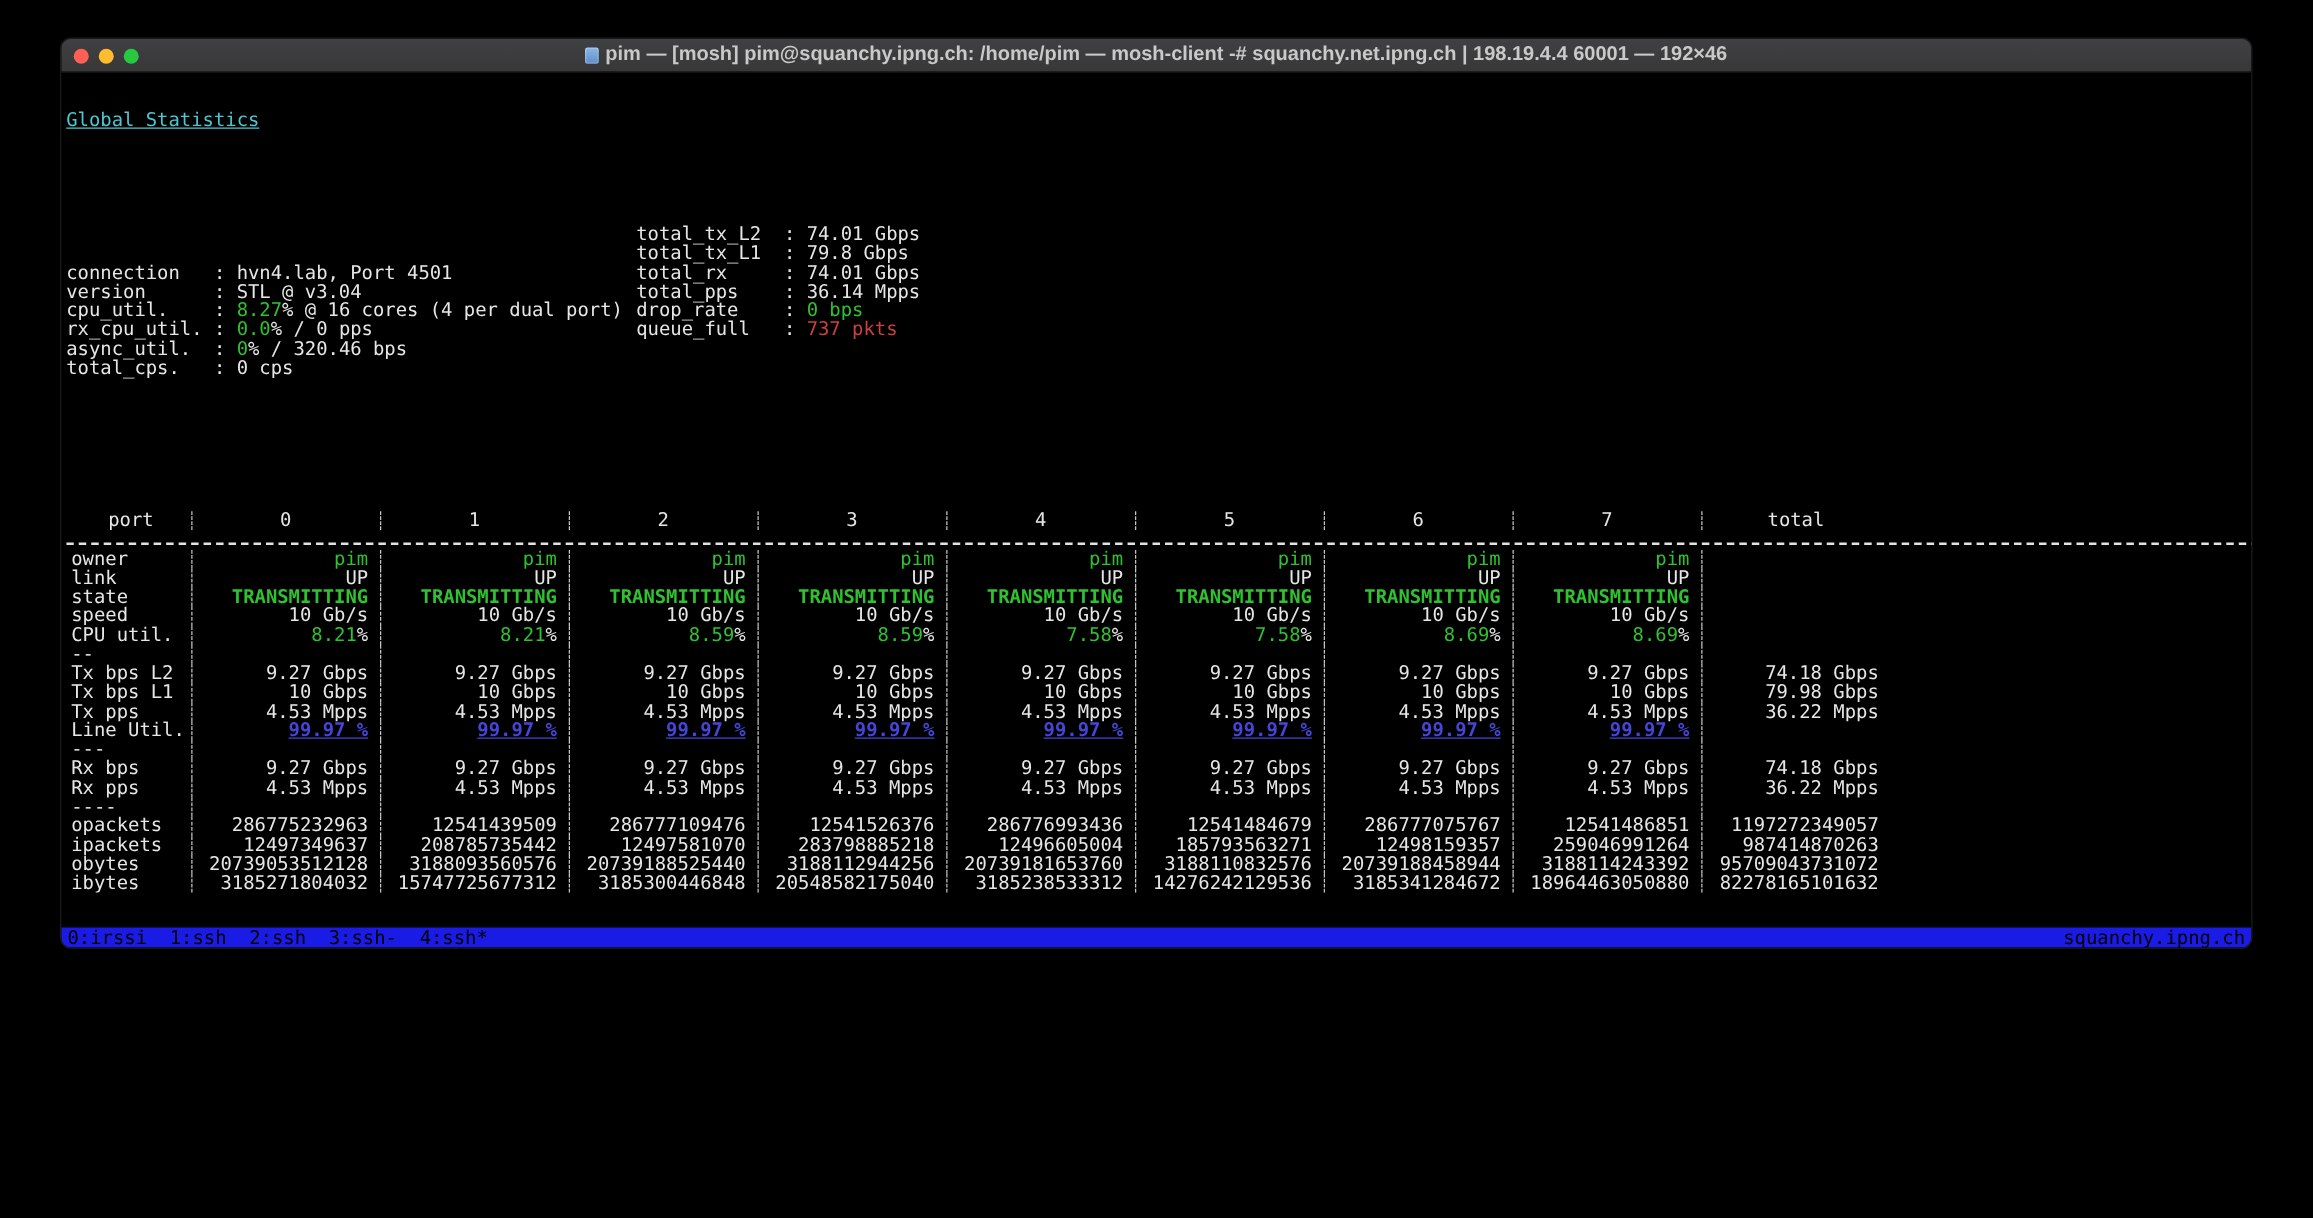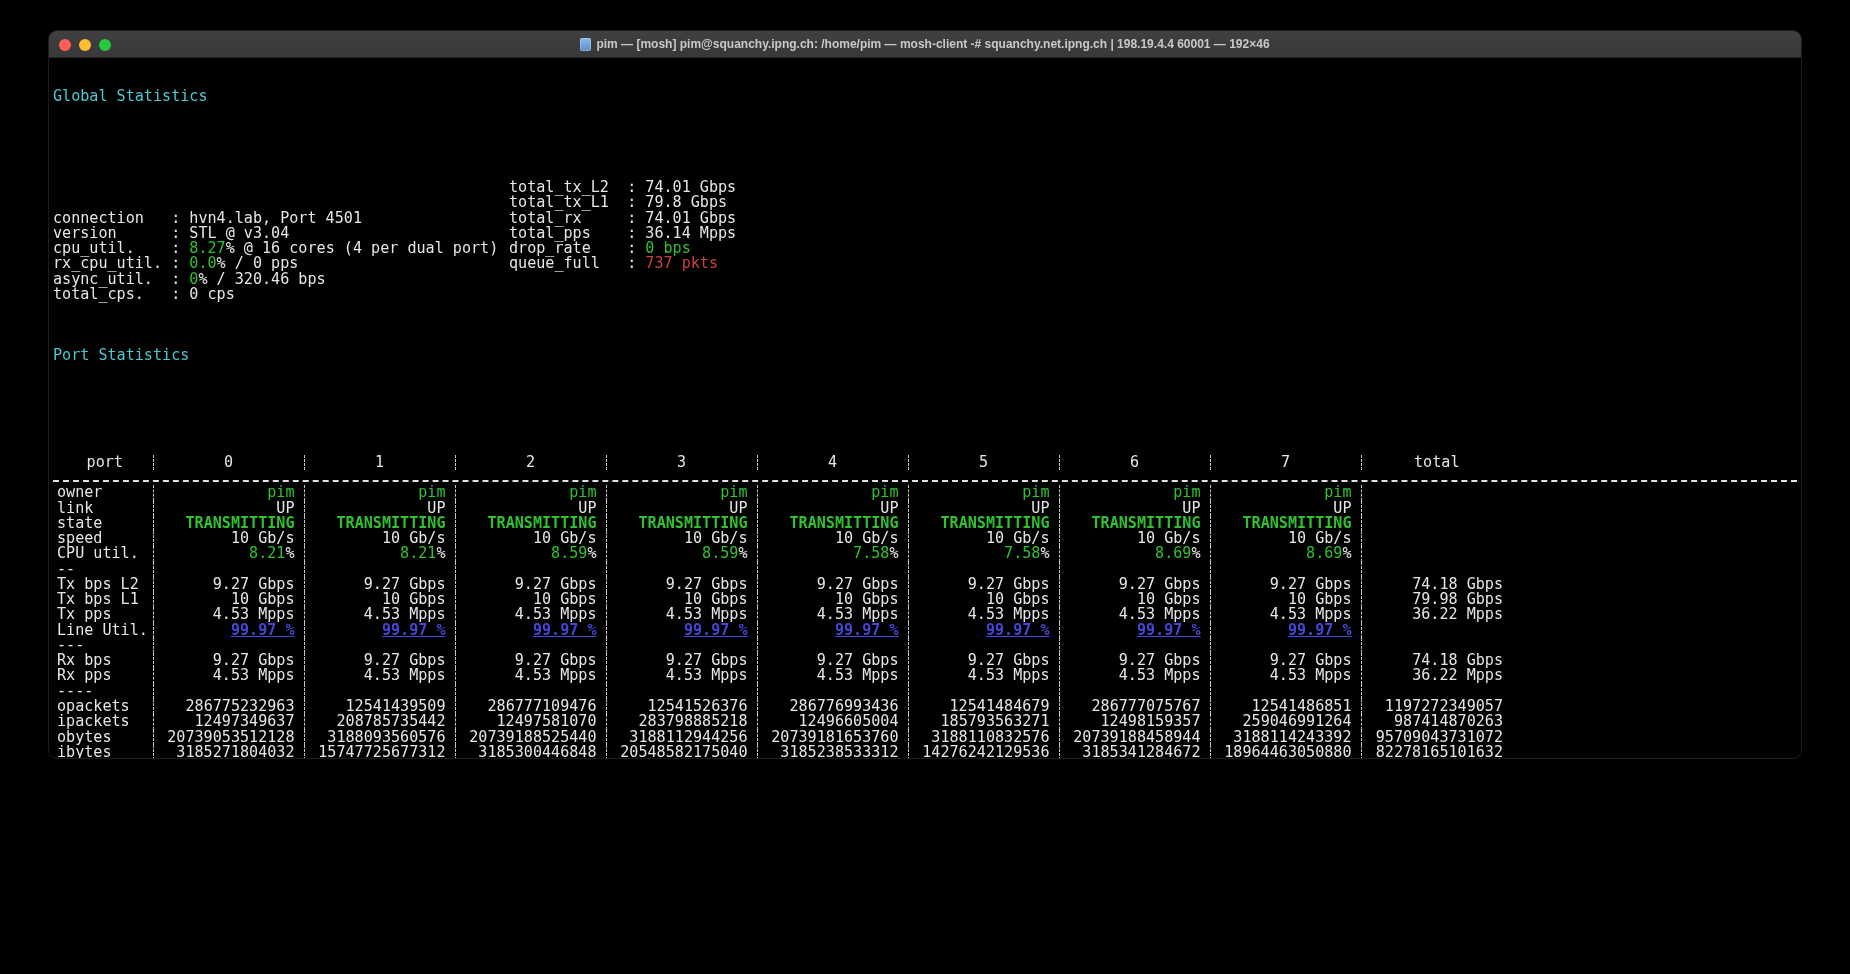--- a/index.html
+++ b/index.html
@@ -24,34 +24,34 @@
     border-bottom:1px solid #222;display:flex;align-items:center;position:relative;
     font-family:"Liberation Sans",sans-serif;
   }
   .lights{display:flex;gap:8px;padding-left:10px;position:absolute;left:0;top:0;height:27px;align-items:center;}
   .light{width:12px;height:12px;border-radius:50%;display:inline-block;}
   .light.red{background:#ff5f57;}
   .light.yellow{background:#febc2e;}
   .light.green{background:#28c840;}
   .title{
     flex:1;display:flex;justify-content:center;align-items:center;
-    color:#c9c9c9;font-size:12px;font-weight:600;white-space:nowrap;
+    color:#c9c9c9;font-size:16px;font-weight:600;white-space:nowrap;
   }
   .doc-icon{
     display:inline-block;width:11px;height:13px;margin-right:5px;
     background:linear-gradient(#8db8e8,#5b8fc9);border-radius:2px;
     box-shadow:inset 0 0 0 1px rgba(255,255,255,.25);
   }
   .term{
     font-family:"DejaVu Sans Mono","Liberation Mono",monospace;
     font-size:15.1px;line-height:var(--lh);color:var(--fg);
     padding-left:4px;white-space:pre;
   }
   .term-line{height:var(--lh);white-space:pre;}
-  .heading{color:var(--cyan);}
+  .heading{color:var(--cyan);text-decoration:underline;}
   .gs-wrap{position:relative;height:calc(6 * var(--lh));}
   .gs-right{position:absolute;left:456px;top:0;}
   .gs-label{display:inline-block;width:13ch;}
   .c-fg{color:var(--fg);}
   .c-green{color:var(--green);}
   .c-red{color:var(--red);}
   .c-blue{color:var(--blue);font-weight:bold;text-decoration:underline;}
   .bold{font-weight:bold;text-align:right;}
   table#port-table{border-collapse:collapse;table-layout:fixed;width:1750px;}
   #port-table th,#port-table td{
@@ -88,28 +88,31 @@
     </div>
 
     <div class="term">
       <div class="term-line heading">Global Statistics</div>
       <div class="term-line"></div>
       <div class="gs-wrap">
         <div id="gs-left"><div class="term-line"><span class="gs-label">connection</span>: <span class="c-fg">hvn4.lab, Port 4501</span></div><div class="term-line"><span class="gs-label">version</span>: <span class="c-fg">STL @ v3.04</span></div><div class="term-line"><span class="gs-label">cpu_util.</span>: <span class="c-green">8.27</span><span class="c-fg">% @ 16 cores (4 per dual port)</span></div><div class="term-line"><span class="gs-label">rx_cpu_util.</span>: <span class="c-green">0.0</span><span class="c-fg">% / 0 pps</span></div><div class="term-line"><span class="gs-label">async_util.</span>: <span class="c-green">0</span><span class="c-fg">% / 320.46 bps</span></div><div class="term-line"><span class="gs-label">total_cps.</span>: <span class="c-fg">0 cps</span></div></div>
         <div id="gs-right" class="gs-right"><div class="term-line"><span class="gs-label">total_tx_L2</span>: <span class="c-fg">74.01 Gbps</span></div><div class="term-line"><span class="gs-label">total_tx_L1</span>: <span class="c-fg">79.8 Gbps</span></div><div class="term-line"><span class="gs-label">total_rx</span>: <span class="c-fg">74.01 Gbps</span></div><div class="term-line"><span class="gs-label">total_pps</span>: <span class="c-fg">36.14 Mpps</span></div><div class="term-line"><span class="gs-label">drop_rate</span>: <span class="c-green">0 bps</span></div><div class="term-line"><span class="gs-label">queue_full</span>: <span class="c-red">737 pkts</span></div></div>
       </div>
       <div class="term-line"></div>
-      <div class="term-line heading">Port Statistics</div>
       <div class="term-line"></div>
 
       <table id="port-table"><colgroup><col style="width: 100px;"><col style="width: 151px;"><col style="width: 151px;"><col style="width: 151px;"><col style="width: 151px;"><col style="width: 151px;"><col style="width: 151px;"><col style="width: 151px;"><col style="width: 151px;"><col style="width: 151px;"><col style="width: 295px;"></colgroup><thead><tr><th class="rlabel" style="text-align: center;">port</th><th class="pipe">0</th><th class="pipe">1</th><th class="pipe">2</th><th class="pipe">3</th><th class="pipe">4</th><th class="pipe">5</th><th class="pipe">6</th><th class="pipe">7</th><th class="pipe">total</th><th></th></tr></thead><tbody><tr><td colspan="11" class="dashcell"><div></div></td></tr><tr><th class="rlabel">owner</th><td class="val pipe"><span class="c-green">pim</span></td><td class="val pipe"><span class="c-green">pim</span></td><td class="val pipe"><span class="c-green">pim</span></td><td class="val pipe"><span class="c-green">pim</span></td><td class="val pipe"><span class="c-green">pim</span></td><td class="val pipe"><span class="c-green">pim</span></td><td class="val pipe"><span class="c-green">pim</span></td><td class="val pipe"><span class="c-green">pim</span></td><td class="val pipe"></td><td></td></tr><tr><th class="rlabel">link</th><td class="val pipe"><span class="c-fg">UP</span></td><td class="val pipe"><span class="c-fg">UP</span></td><td class="val pipe"><span class="c-fg">UP</span></td><td class="val pipe"><span class="c-fg">UP</span></td><td class="val pipe"><span class="c-fg">UP</span></td><td class="val pipe"><span class="c-fg">UP</span></td><td class="val pipe"><span class="c-fg">UP</span></td><td class="val pipe"><span class="c-fg">UP</span></td><td class="val pipe"></td><td></td></tr><tr><th class="rlabel">state</th><td class="val pipe"><span class="c-green bold">TRANSMITTING</span></td><td class="val pipe"><span class="c-green bold">TRANSMITTING</span></td><td class="val pipe"><span class="c-green bold">TRANSMITTING</span></td><td class="val pipe"><span class="c-green bold">TRANSMITTING</span></td><td class="val pipe"><span class="c-green bold">TRANSMITTING</span></td><td class="val pipe"><span class="c-green bold">TRANSMITTING</span></td><td class="val pipe"><span class="c-green bold">TRANSMITTING</span></td><td class="val pipe"><span class="c-green bold">TRANSMITTING</span></td><td class="val pipe"></td><td></td></tr><tr><th class="rlabel">speed</th><td class="val pipe"><span class="c-fg">10 Gb/s</span></td><td class="val pipe"><span class="c-fg">10 Gb/s</span></td><td class="val pipe"><span class="c-fg">10 Gb/s</span></td><td class="val pipe"><span class="c-fg">10 Gb/s</span></td><td class="val pipe"><span class="c-fg">10 Gb/s</span></td><td class="val pipe"><span class="c-fg">10 Gb/s</span></td><td class="val pipe"><span class="c-fg">10 Gb/s</span></td><td class="val pipe"><span class="c-fg">10 Gb/s</span></td><td class="val pipe"></td><td></td></tr><tr><th class="rlabel">CPU util.</th><td class="val pipe"><span class="c-green">8.21</span><span class="c-fg">%</span></td><td class="val pipe"><span class="c-green">8.21</span><span class="c-fg">%</span></td><td class="val pipe"><span class="c-green">8.59</span><span class="c-fg">%</span></td><td class="val pipe"><span class="c-green">8.59</span><span class="c-fg">%</span></td><td class="val pipe"><span class="c-green">7.58</span><span class="c-fg">%</span></td><td class="val pipe"><span class="c-green">7.58</span><span class="c-fg">%</span></td><td class="val pipe"><span class="c-green">8.69</span><span class="c-fg">%</span></td><td class="val pipe"><span class="c-green">8.69</span><span class="c-fg">%</span></td><td class="val pipe"></td><td></td></tr><tr><th class="rlabel">--</th><td class="val pipe"></td><td class="val pipe"></td><td class="val pipe"></td><td class="val pipe"></td><td class="val pipe"></td><td class="val pipe"></td><td class="val pipe"></td><td class="val pipe"></td><td class="val pipe"></td><td></td></tr><tr><th class="rlabel">Tx bps L2</th><td class="val pipe"><span class="c-fg">9.27 Gbps</span></td><td class="val pipe"><span class="c-fg">9.27 Gbps</span></td><td class="val pipe"><span class="c-fg">9.27 Gbps</span></td><td class="val pipe"><span class="c-fg">9.27 Gbps</span></td><td class="val pipe"><span class="c-fg">9.27 Gbps</span></td><td class="val pipe"><span class="c-fg">9.27 Gbps</span></td><td class="val pipe"><span class="c-fg">9.27 Gbps</span></td><td class="val pipe"><span class="c-fg">9.27 Gbps</span></td><td class="val pipe"><span class="c-fg">74.18 Gbps</span></td><td></td></tr><tr><th class="rlabel">Tx bps L1</th><td class="val pipe"><span class="c-fg">10 Gbps</span></td><td class="val pipe"><span class="c-fg">10 Gbps</span></td><td class="val pipe"><span class="c-fg">10 Gbps</span></td><td class="val pipe"><span class="c-fg">10 Gbps</span></td><td class="val pipe"><span class="c-fg">10 Gbps</span></td><td class="val pipe"><span class="c-fg">10 Gbps</span></td><td class="val pipe"><span class="c-fg">10 Gbps</span></td><td class="val pipe"><span class="c-fg">10 Gbps</span></td><td class="val pipe"><span class="c-fg">79.98 Gbps</span></td><td></td></tr><tr><th class="rlabel">Tx pps</th><td class="val pipe"><span class="c-fg">4.53 Mpps</span></td><td class="val pipe"><span class="c-fg">4.53 Mpps</span></td><td class="val pipe"><span class="c-fg">4.53 Mpps</span></td><td class="val pipe"><span class="c-fg">4.53 Mpps</span></td><td class="val pipe"><span class="c-fg">4.53 Mpps</span></td><td class="val pipe"><span class="c-fg">4.53 Mpps</span></td><td class="val pipe"><span class="c-fg">4.53 Mpps</span></td><td class="val pipe"><span class="c-fg">4.53 Mpps</span></td><td class="val pipe"><span class="c-fg">36.22 Mpps</span></td><td></td></tr><tr><th class="rlabel">Line Util.</th><td class="val pipe"><span class="c-blue bold">99.97 %</span></td><td class="val pipe"><span class="c-blue bold">99.97 %</span></td><td class="val pipe"><span class="c-blue bold">99.97 %</span></td><td class="val pipe"><span class="c-blue bold">99.97 %</span></td><td class="val pipe"><span class="c-blue bold">99.97 %</span></td><td class="val pipe"><span class="c-blue bold">99.97 %</span></td><td class="val pipe"><span class="c-blue bold">99.97 %</span></td><td class="val pipe"><span class="c-blue bold">99.97 %</span></td><td class="val pipe"></td><td></td></tr><tr><th class="rlabel">---</th><td class="val pipe"></td><td class="val pipe"></td><td class="val pipe"></td><td class="val pipe"></td><td class="val pipe"></td><td class="val pipe"></td><td class="val pipe"></td><td class="val pipe"></td><td class="val pipe"></td><td></td></tr><tr><th class="rlabel">Rx bps</th><td class="val pipe"><span class="c-fg">9.27 Gbps</span></td><td class="val pipe"><span class="c-fg">9.27 Gbps</span></td><td class="val pipe"><span class="c-fg">9.27 Gbps</span></td><td class="val pipe"><span class="c-fg">9.27 Gbps</span></td><td class="val pipe"><span class="c-fg">9.27 Gbps</span></td><td class="val pipe"><span class="c-fg">9.27 Gbps</span></td><td class="val pipe"><span class="c-fg">9.27 Gbps</span></td><td class="val pipe"><span class="c-fg">9.27 Gbps</span></td><td class="val pipe"><span class="c-fg">74.18 Gbps</span></td><td></td></tr><tr><th class="rlabel">Rx pps</th><td class="val pipe"><span class="c-fg">4.53 Mpps</span></td><td class="val pipe"><span class="c-fg">4.53 Mpps</span></td><td class="val pipe"><span class="c-fg">4.53 Mpps</span></td><td class="val pipe"><span class="c-fg">4.53 Mpps</span></td><td class="val pipe"><span class="c-fg">4.53 Mpps</span></td><td class="val pipe"><span class="c-fg">4.53 Mpps</span></td><td class="val pipe"><span class="c-fg">4.53 Mpps</span></td><td class="val pipe"><span class="c-fg">4.53 Mpps</span></td><td class="val pipe"><span class="c-fg">36.22 Mpps</span></td><td></td></tr><tr><th class="rlabel">----</th><td class="val pipe"></td><td class="val pipe"></td><td class="val pipe"></td><td class="val pipe"></td><td class="val pipe"></td><td class="val pipe"></td><td class="val pipe"></td><td class="val pipe"></td><td class="val pipe"></td><td></td></tr><tr><th class="rlabel">opackets</th><td class="val pipe"><span class="c-fg">286775232963</span></td><td class="val pipe"><span class="c-fg">12541439509</span></td><td class="val pipe"><span class="c-fg">286777109476</span></td><td class="val pipe"><span class="c-fg">12541526376</span></td><td class="val pipe"><span class="c-fg">286776993436</span></td><td class="val pipe"><span class="c-fg">12541484679</span></td><td class="val pipe"><span class="c-fg">286777075767</span></td><td class="val pipe"><span class="c-fg">12541486851</span></td><td class="val pipe"><span class="c-fg">1197272349057</span></td><td></td></tr><tr><th class="rlabel">ipackets</th><td class="val pipe"><span class="c-fg">12497349637</span></td><td class="val pipe"><span class="c-fg">208785735442</span></td><td class="val pipe"><span class="c-fg">12497581070</span></td><td class="val pipe"><span class="c-fg">283798885218</span></td><td class="val pipe"><span class="c-fg">12496605004</span></td><td class="val pipe"><span class="c-fg">185793563271</span></td><td class="val pipe"><span class="c-fg">12498159357</span></td><td class="val pipe"><span class="c-fg">259046991264</span></td><td class="val pipe"><span class="c-fg">987414870263</span></td><td></td></tr><tr><th class="rlabel">obytes</th><td class="val pipe"><span class="c-fg">20739053512128</span></td><td class="val pipe"><span class="c-fg">3188093560576</span></td><td class="val pipe"><span class="c-fg">20739188525440</span></td><td class="val pipe"><span class="c-fg">3188112944256</span></td><td class="val pipe"><span class="c-fg">20739181653760</span></td><td class="val pipe"><span class="c-fg">3188110832576</span></td><td class="val pipe"><span class="c-fg">20739188458944</span></td><td class="val pipe"><span class="c-fg">3188114243392</span></td><td class="val pipe"><span class="c-fg">95709043731072</span></td><td></td></tr><tr><th class="rlabel">ibytes</th><td class="val pipe"><span class="c-fg">3185271804032</span></td><td class="val pipe"><span class="c-fg">15747725677312</span></td><td class="val pipe"><span class="c-fg">3185300446848</span></td><td class="val pipe"><span class="c-fg">20548582175040</span></td><td class="val pipe"><span class="c-fg">3185238533312</span></td><td class="val pipe"><span class="c-fg">14276242129536</span></td><td class="val pipe"><span class="c-fg">3185341284672</span></td><td class="val pipe"><span class="c-fg">18964463050880</span></td><td class="val pipe"><span class="c-fg">82278165101632</span></td><td></td></tr></tbody></table>
 
       
       
       
       
       
       
       
     </div>
 
+    <div class="tmux">
+      <span>0:irssi  1:ssh  2:ssh  3:ssh-  4:ssh*</span>
+      <span>squanchy.ipng.ch</span>
+    </div>
   </div>
 </div>
 
 </body></html>

